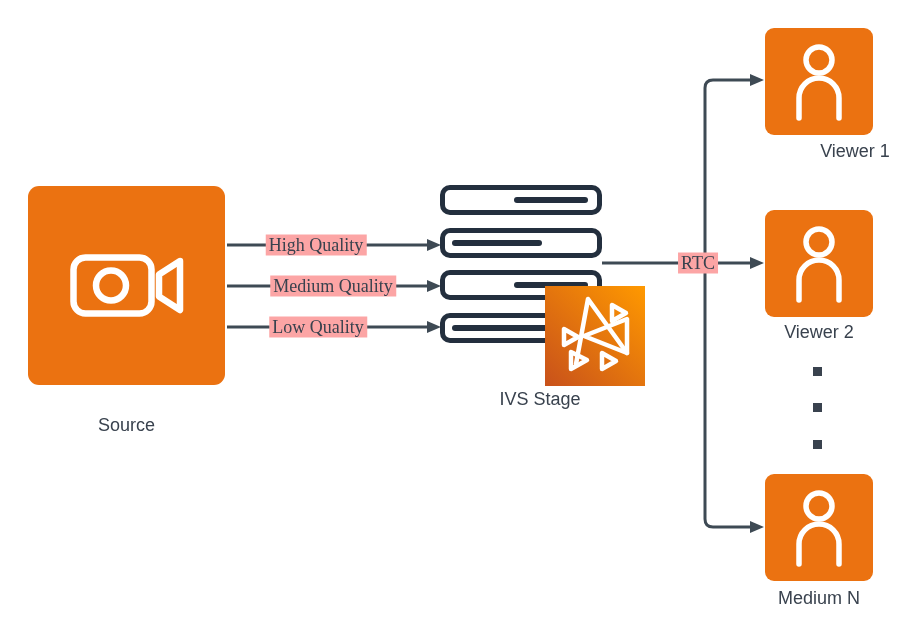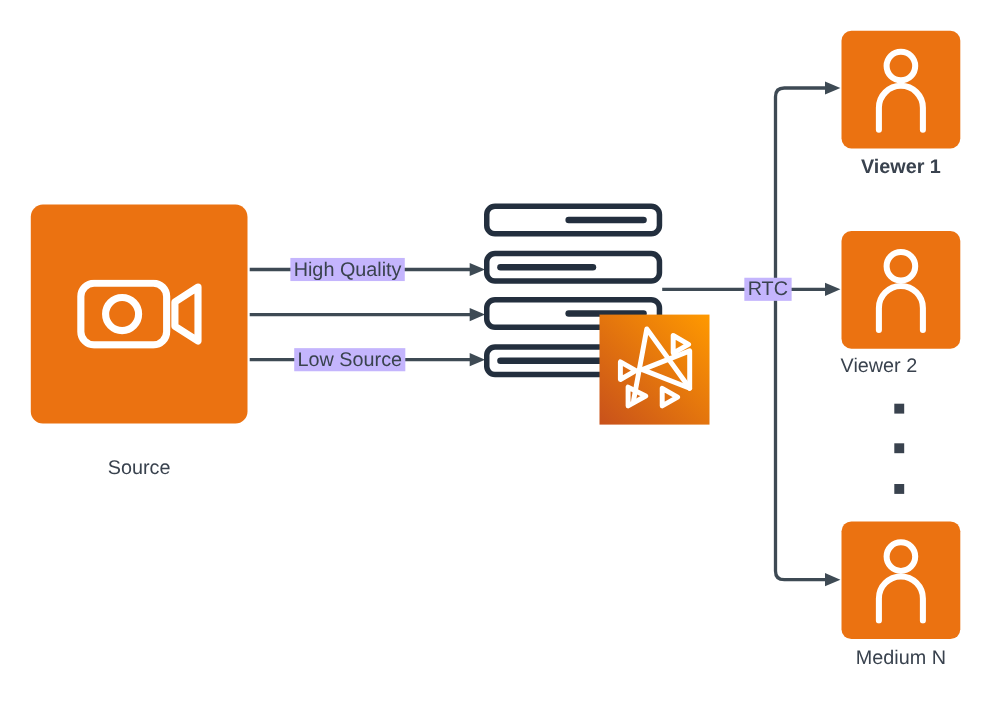--- a/index.html
+++ b/index.html
@@ -33,26 +33,26 @@
   .bar-4 .bar-fill{left:7px;width:138px;}
 
   .ivs-icon{position:absolute;left:545px;top:286px;width:100px;height:100px;z-index:3;
     background:linear-gradient(45deg,var(--icon_gradient_start,#C8511B),var(--icon_gradient_end,#FF9900));}
   .tri{stroke:#fff;stroke-width:4.5;fill:none;stroke-linejoin:round;stroke-linecap:round;}
 
   .node-label{position:absolute;color:var(--text,#39424E);font-size:18px;line-height:1.1;
     text-align:center;z-index:2;white-space:nowrap;}
   .source-label{left:28px;top:390px;width:197px;margin-top:26px;}
   .stage-label{left:440px;top:390px;width:200px;}
-  .viewer-1-label{left:765px;top:142px;width:108px;font-weight:bold;}
-  .viewer-2-label{left:745px;top:323px;width:108px;text-align:center;}
+  .viewer-1-label{left:801px;top:142px;width:108px;}
+  .viewer-2-label{left:765px;top:323px;width:108px;text-align:center;}
   .viewer-n-label{left:765px;top:589px;width:108px;}
 
-  .inline-label{position:absolute;transform:translate(-50%,-50%);background:#c4b5fd;
-    padding:0 3px;color:var(--text,#39424E);font-size:18px;z-index:2;white-space:nowrap;}
+  .inline-label{position:absolute;transform:translate(-50%,-50%);background:#fca5a5;
+    padding:0 3px;color:var(--text,#39424E);font-size:18px;z-index:2;white-space:nowrap;font-family:Liberation Serif, serif;}
   .lbl-high{left:316px;top:245px;}
   .lbl-medium{left:333px;top:286px;}
   .lbl-low{left:318px;top:327px;}
   .lbl-rtc{left:659px;top:263px;margin-left:39px;}
 
   .dot{position:absolute;left:813px;width:9px;height:9px;background:var(--text,#39424E);z-index:2;}
   .dot-1{top:367px;} .dot-2{top:403px;} .dot-3{top:440px;}
 </style>
 </head>
 <body>
@@ -100,23 +100,25 @@
   <div class="ivs-icon">
     <svg width="100" height="100" viewBox="0 0 100 100">
       <polyline class="tri" points="31,78 43,13 82,67"></polyline>
       <polygon class="tri" points="82,33 82,67 39,50"></polygon>
       <polygon class="tri" points="67,19 67,35 81,27"></polygon>
       <polygon class="tri" points="19,43 19,59 33,51"></polygon>
       <polygon class="tri" points="26,66 26,83 42,74"></polygon>
       <polygon class="tri" points="57,67 57,83 71,75"></polygon>
     </svg>
   </div>
+  <div class="node-label stage-label">IVS Stage</div>
 
   <div class="inline-label lbl-high">High Quality</div>
-  <div class="inline-label lbl-low">Low Source</div>
+  <div class="inline-label lbl-medium">Medium Quality</div>
+  <div class="inline-label lbl-low">Low Quality</div>
   <div class="inline-label lbl-rtc">RTC</div>
 
   <div class="node viewer-box viewer-1">
     <svg width="58" height="78" viewBox="0 0 58 78">
       <circle class="white-stroke person-part" cx="29" cy="17" r="13"></circle>
       <path class="white-stroke person-part" d="M9,75 V55 a20,20 0 0 1 40,0 V75"></path>
     </svg>
   </div>
   <div class="node-label viewer-1-label">Viewer 1</div>
 

